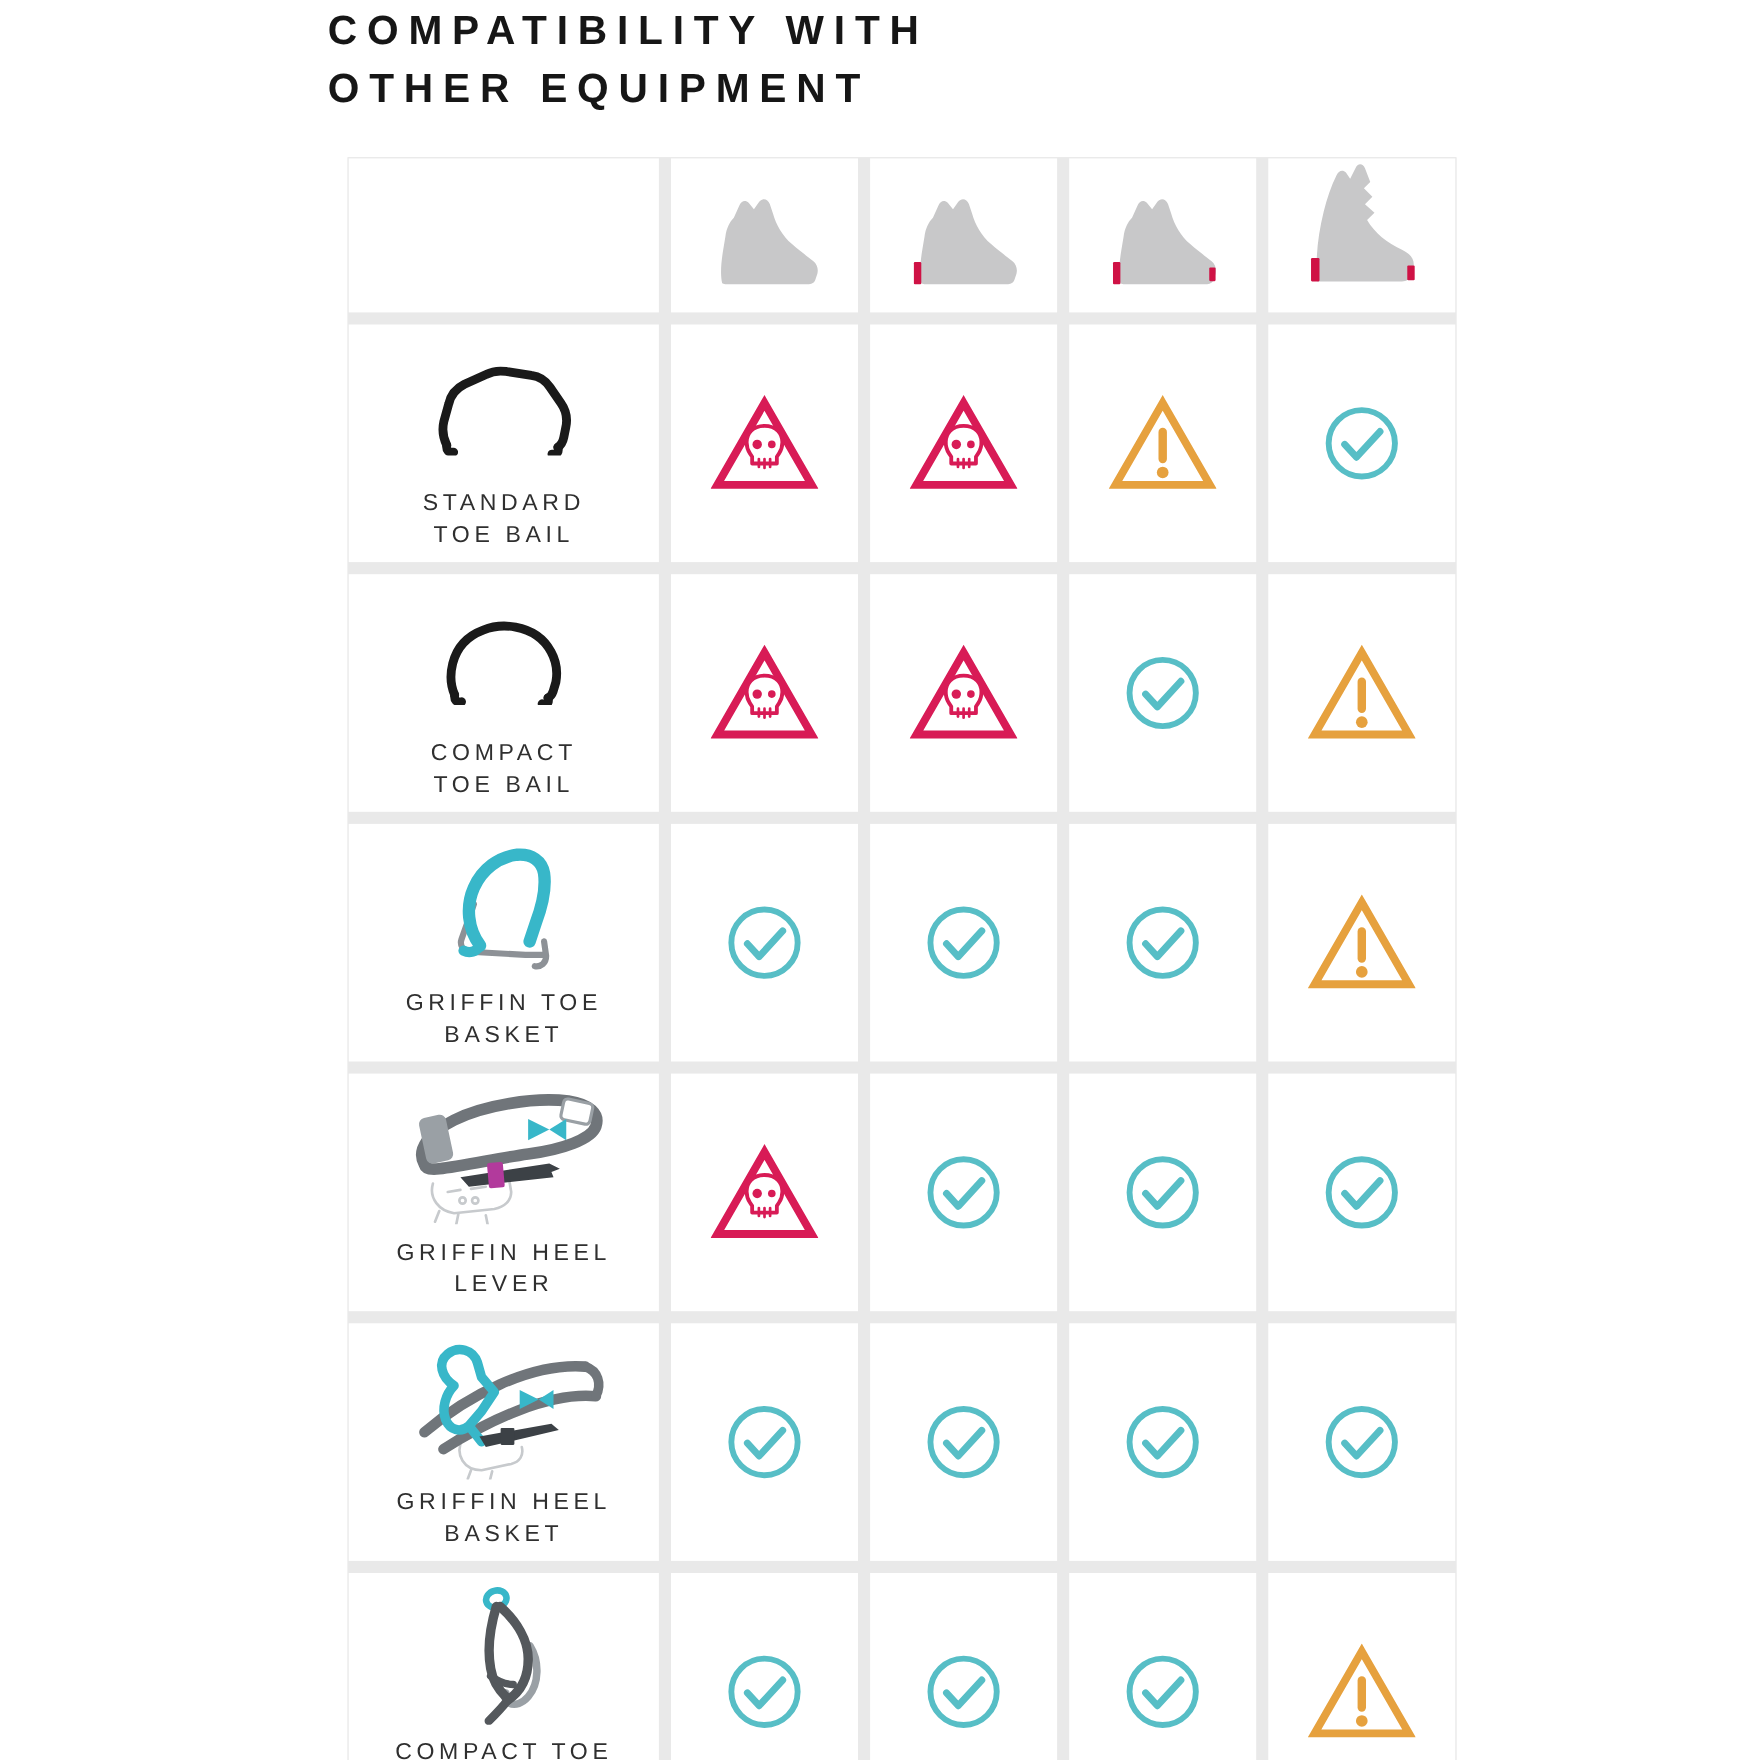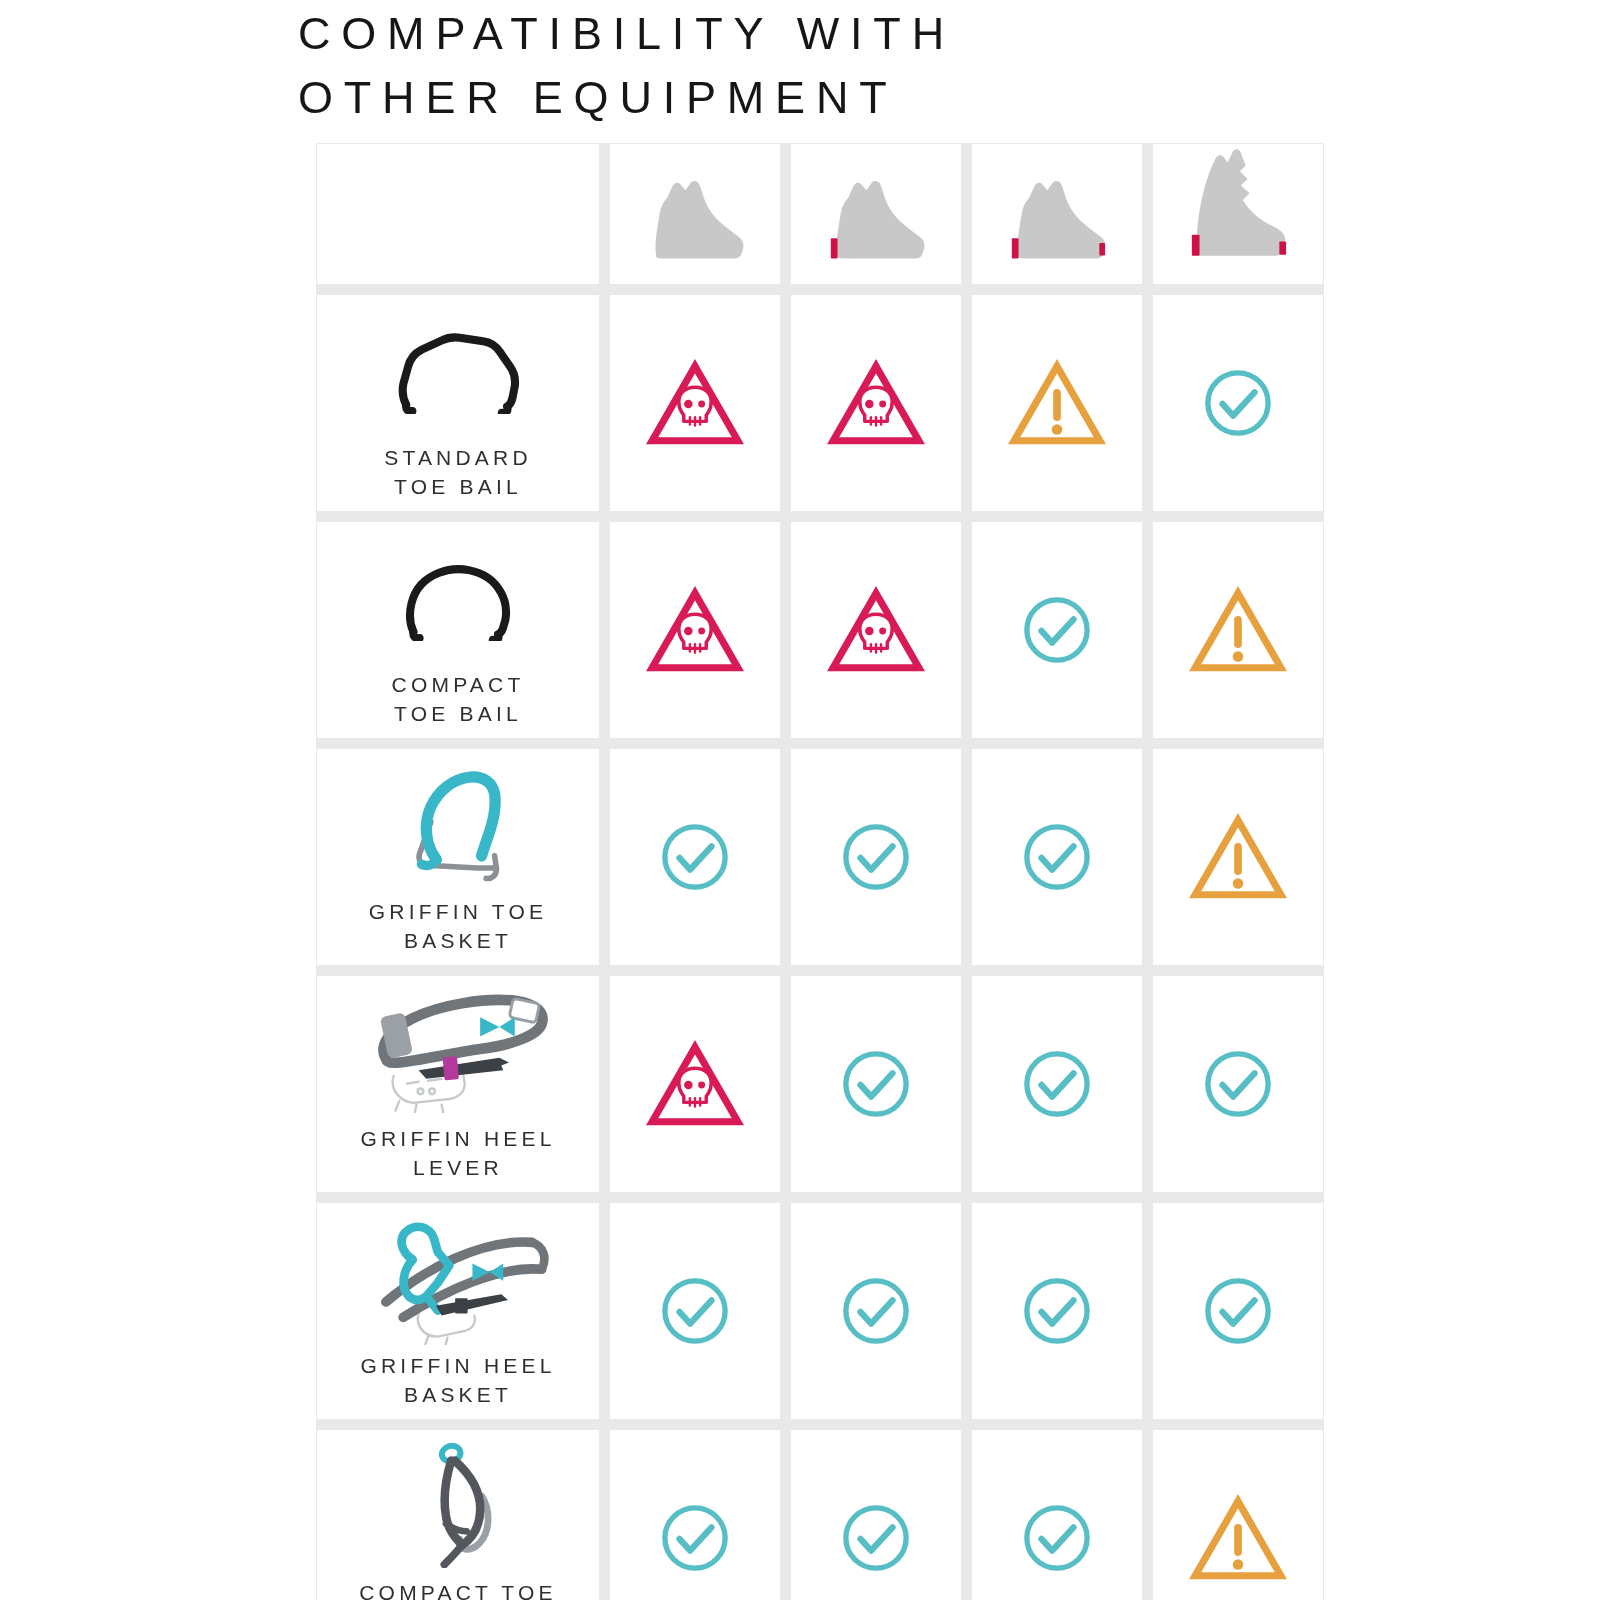--- a/index.html
+++ b/index.html
@@ -1,20 +1,20 @@
 <!DOCTYPE html>
 <html style="--danger: #d81b56; --caution: #e6a13e; --ok: #57bec6; --boot: #c8c8c9; --welt: #cf1245; --grid: #e9e9e9; --title-text: #161616; --label-text: #2f2f2f; --teal: #38b7c9; --strap-gray: #70757a; --wire-gray: #8d9196; --outline-gray: #c7cacd; --dark: #3c4146; --magenta: #b23a9c; --metal-gray: #9aa0a5; --dark-strap: #54585c;"><head>
 <meta charset="utf-8">
 <style>
   html,body{margin:0;padding:0;background:#ffffff;}
   body{width:1600px;height:1600px;position:relative;font-family:"Liberation Sans",sans-serif;overflow:hidden;}
 
   .title{
     position:absolute;left:298px;top:2px;margin:0;
-    font-size:45px;font-weight:400;letter-spacing:0.24em;
+    font-size:37px;font-weight:700;letter-spacing:0.24em;
     line-height:1.42;color:var(--title-text,#161616);
     white-space:pre-line;
   }
 
   .table-grid{
     position:absolute;left:316px;top:143px;
     display:grid;
     grid-template-columns:282px 170px 170px 170px 170px;
     grid-template-rows:140px repeat(6,216px);
     gap:11px;

